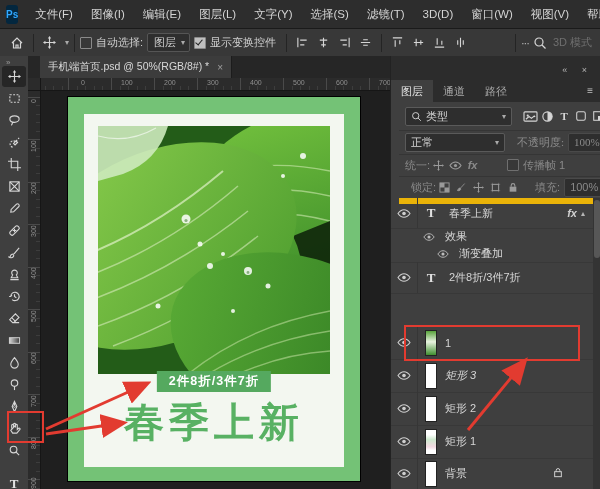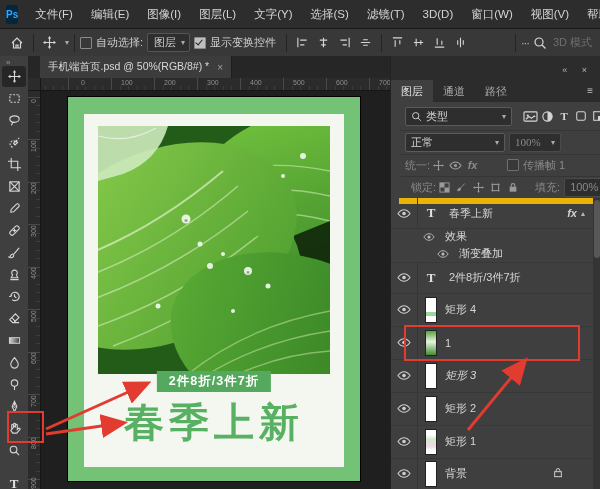--- a/index.html
+++ b/index.html
@@ -91,22 +91,22 @@
   .ticon{stroke:#d6d6d6;fill:none;stroke-width:1.2;}
 </style>
 </head>
 <body>
 
 <div class="app">
 
   <div class="menubar">
     <div class="ps-logo">Ps</div>
     <span class="menu-item">文件(F)</span>
+    <span class="menu-item">图像(I)</span>
     <span class="menu-item">编辑(E)</span>
-    <span class="menu-item">图像(I)</span>
     <span class="menu-item">图层(L)</span>
     <span class="menu-item">文字(Y)</span>
     <span class="menu-item">选择(S)</span>
     <span class="menu-item">滤镜(T)</span>
     <span class="menu-item">3D(D)</span>
     <span class="menu-item">窗口(W)</span>
     <span class="menu-item">视图(V)</span>
     <span class="menu-item">帮助(H)</span>
 
   </div>
@@ -441,20 +441,21 @@
             <circle cx="5" cy="5" r="4.5" fill="#d9d9d9"></circle>
           </svg>
         </span>
     </div>
 
     <div class="prow" style="top:74px;height:24px;font-family:Liberation Serif, serif;">
       <span class="pdrop" style="margin-left:6px;width:88px;">
         <span>正常</span>
           <span class="chev" style="margin-left:auto">▾</span>
       </span>
+      <span class="gray" style="margin-left:12px">不透明度:</span>
       <span class="pdrop gray" style="margin-left:4px;width:40px;border-color:#4a4a4a;">
         <span>100%</span>
           <span class="chev" style="margin-left:auto">▾</span>
       </span>
     </div>
 
     <div class="prow" style="top:98px;height:22px;">
       <span class="gray" style="margin-left:6px">统一:</span>
       <span class="mini-ico">
           <svg width="11" height="11" viewBox="0 0 14 14">
@@ -551,30 +552,20 @@
         <span class="eye-col">
             <svg width="14" height="9" viewBox="0 0 14 9">
               <path d="M1 4.5C3 1.5 5 .7 7 .7s4 .8 6 3.8C11 7.5 9 8.3 7 8.3S3 7.5 1 4.5z" fill="none" stroke="#cfcfcf" stroke-width="1.1"></path>
               <circle cx="7" cy="4.5" r="1.8" fill="#cfcfcf"></circle>
             </svg>
           </span>
         <span class="lT">T</span>
         <span class="lname">2件8折/3件7折</span>
       </div>
 
-      <div class="lrow" style="top:95px;height:33px;">
-        <span class="eye-col">
-            <svg width="14" height="9" viewBox="0 0 14 9">
-              <path d="M1 4.5C3 1.5 5 .7 7 .7s4 .8 6 3.8C11 7.5 9 8.3 7 8.3S3 7.5 1 4.5z" fill="none" stroke="#cfcfcf" stroke-width="1.1"></path>
-              <circle cx="7" cy="4.5" r="1.8" fill="#cfcfcf"></circle>
-            </svg>
-          </span>
-        <span class="thumb r4"></span>
-        <span class="lname">矩形 4</span>
-      </div>
 
       <div class="lrow" style="top:128px;height:33px;">
         <span class="eye-col">
             <svg width="14" height="9" viewBox="0 0 14 9">
               <path d="M1 4.5C3 1.5 5 .7 7 .7s4 .8 6 3.8C11 7.5 9 8.3 7 8.3S3 7.5 1 4.5z" fill="none" stroke="#cfcfcf" stroke-width="1.1"></path>
               <circle cx="7" cy="4.5" r="1.8" fill="#cfcfcf"></circle>
             </svg>
           </span>
         <span class="thumb img"></span>
         <span class="lname">1</span>

